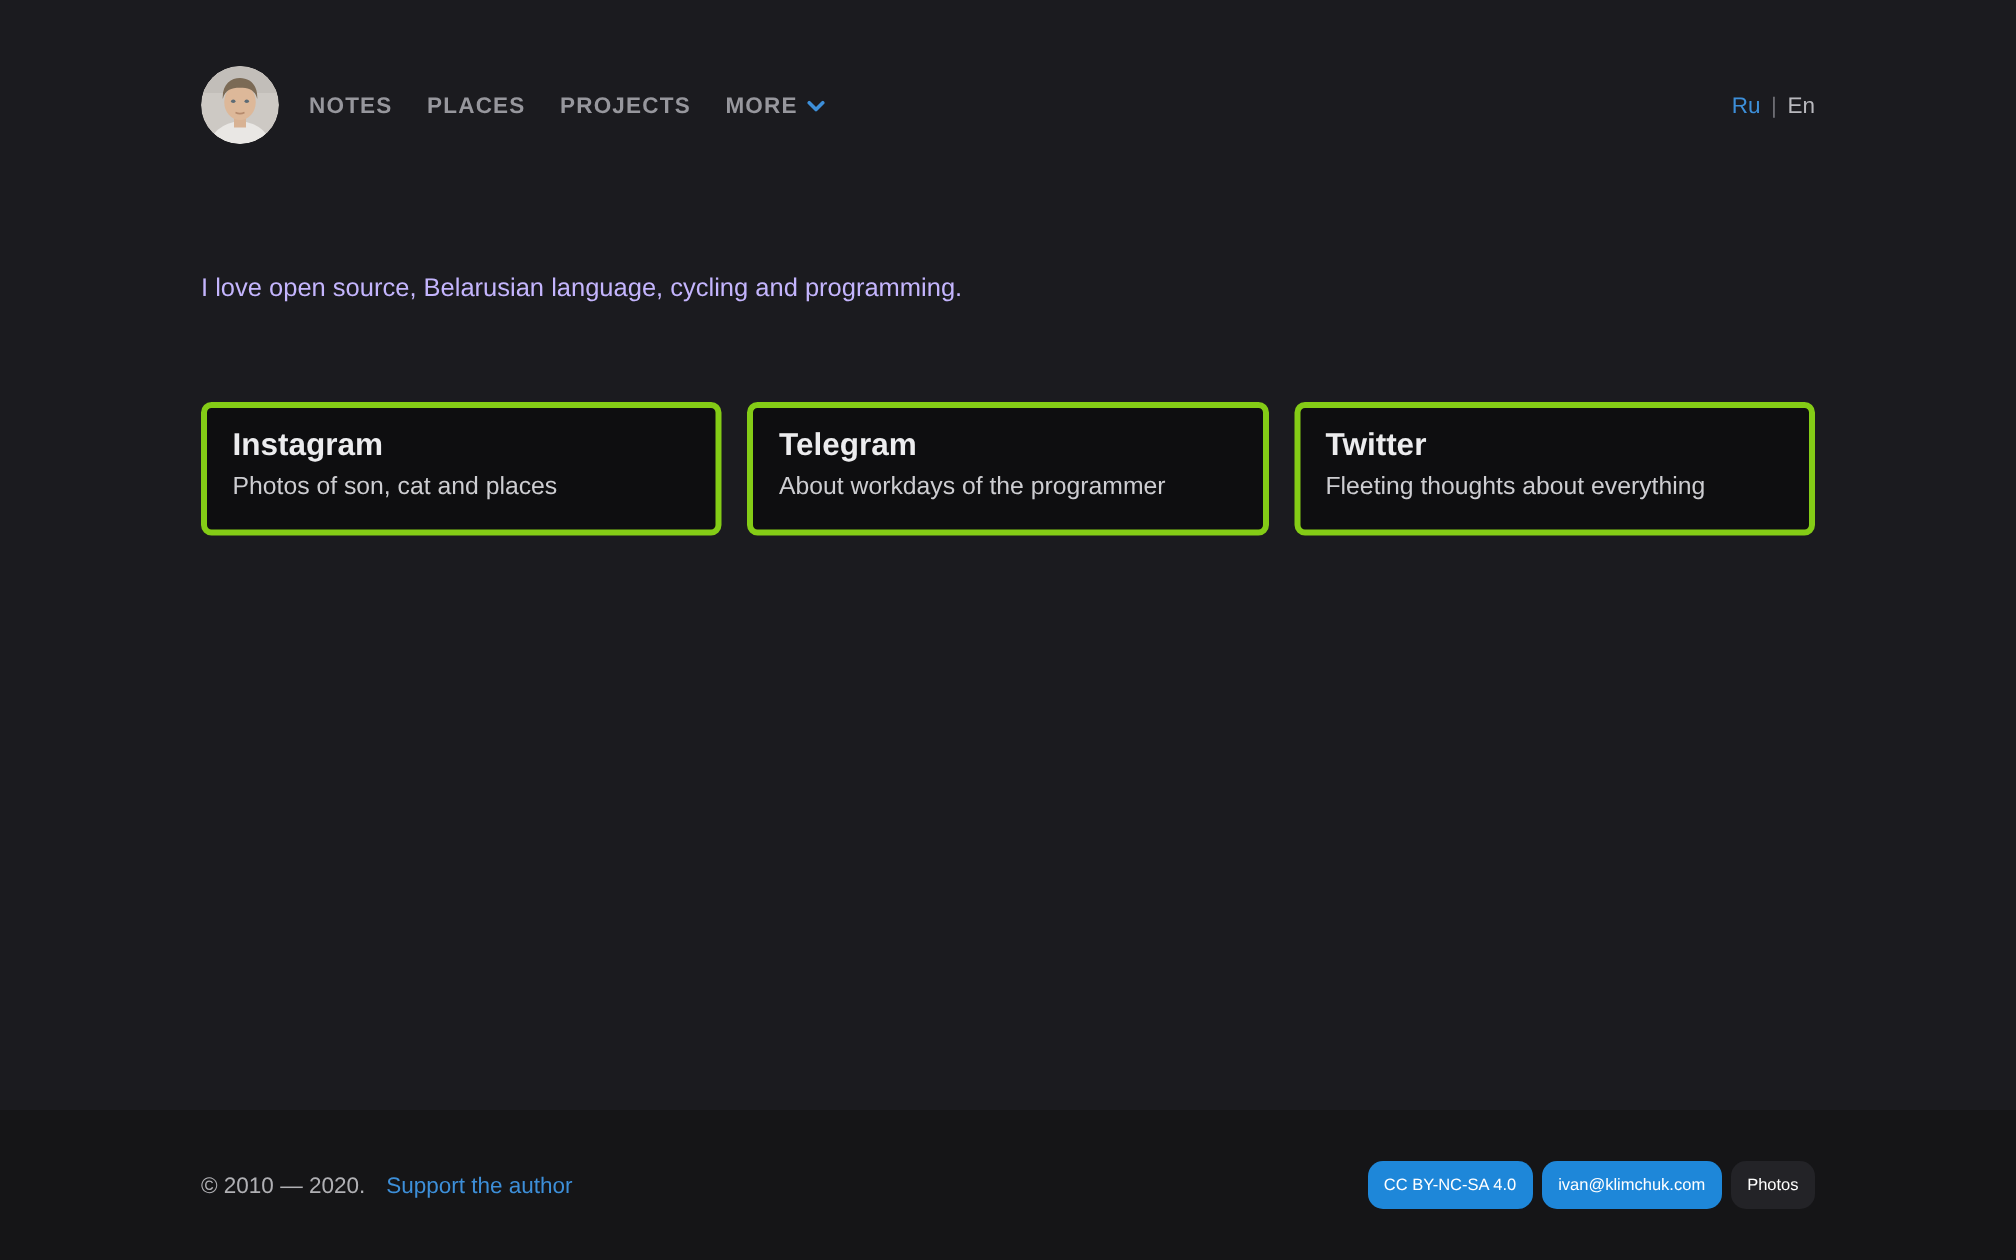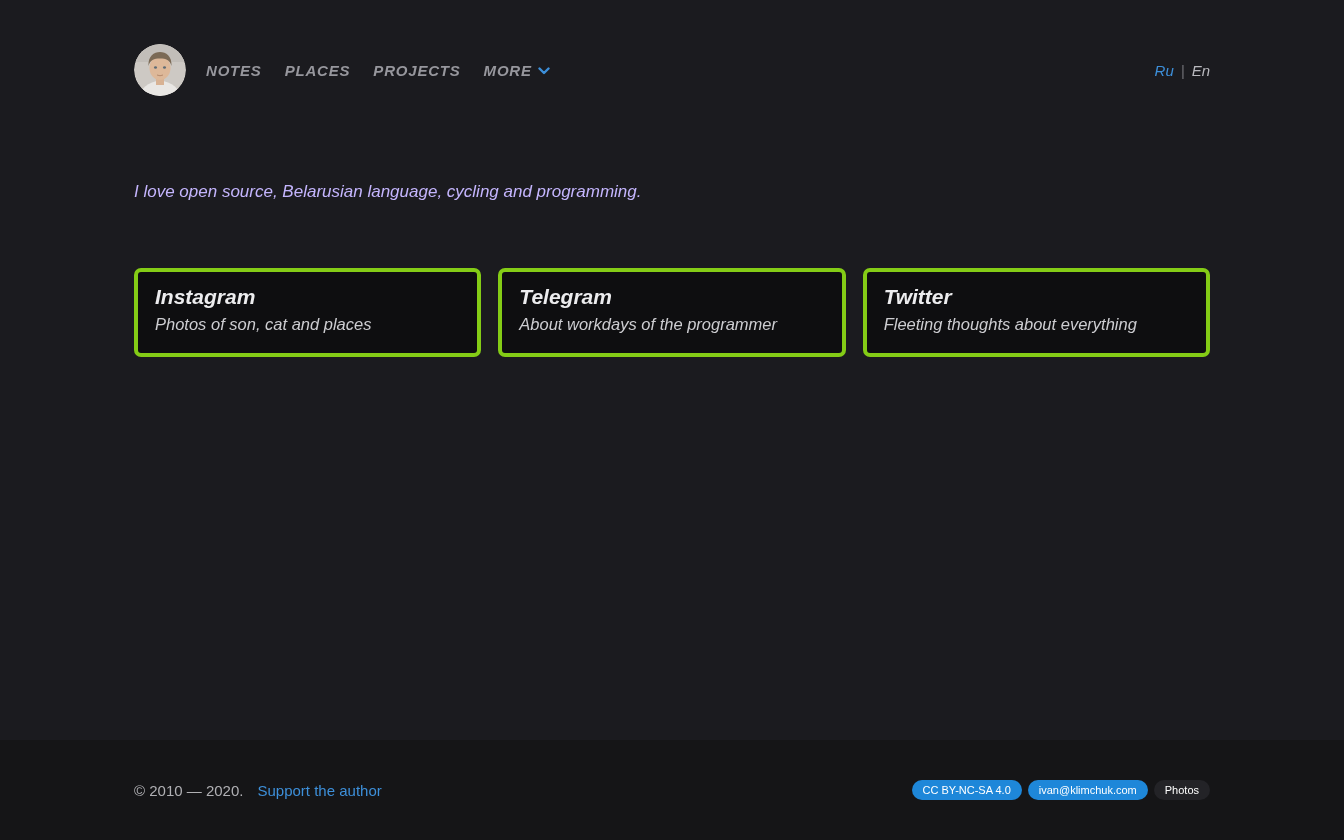--- a/index.html
+++ b/index.html
@@ -8,21 +8,20 @@
     font-family: "Liberation Sans", "DejaVu Sans", sans-serif;
     background: #1b1b1f;
     color: #e4e4e6;
     display: flex;
     flex-direction: column;
     overflow: hidden;
   }
   .container {
     width: 1076px;
     margin: 0 auto;
-    font-style: italic;
   }
   
   .header {
     padding-top: 44px;
   }
   .header-inner {
     display: flex;
     align-items: center;
   }
   .avatar {
@@ -126,21 +125,21 @@
     text-decoration: none;
     cursor: pointer;
   }
   .badges {
     margin-left: auto;
     display: flex;
     align-items: center;
     gap: 6px;
   }
   .pill {
-    height: 20px;
+    height: 32px;
     border-radius: 10px;
     padding: 0 11px;
     display: inline-flex;
     align-items: center;
     font-size: 11px;
     color: #ffffff;
     text-decoration: none;
     cursor: pointer;
     white-space: nowrap;
   }

